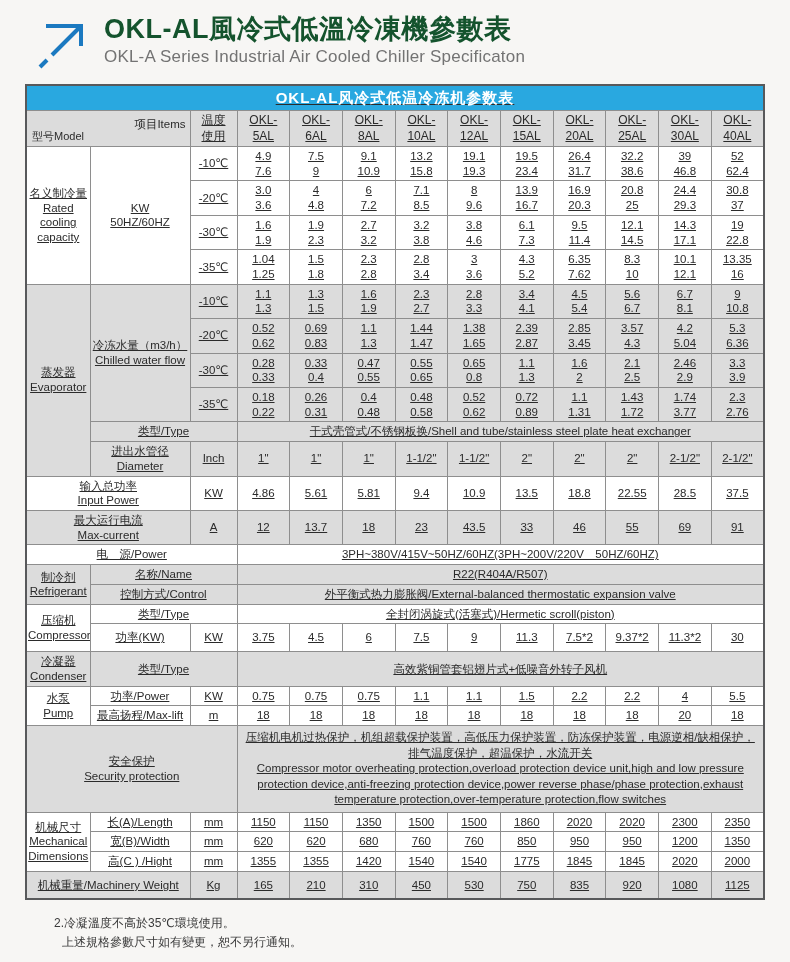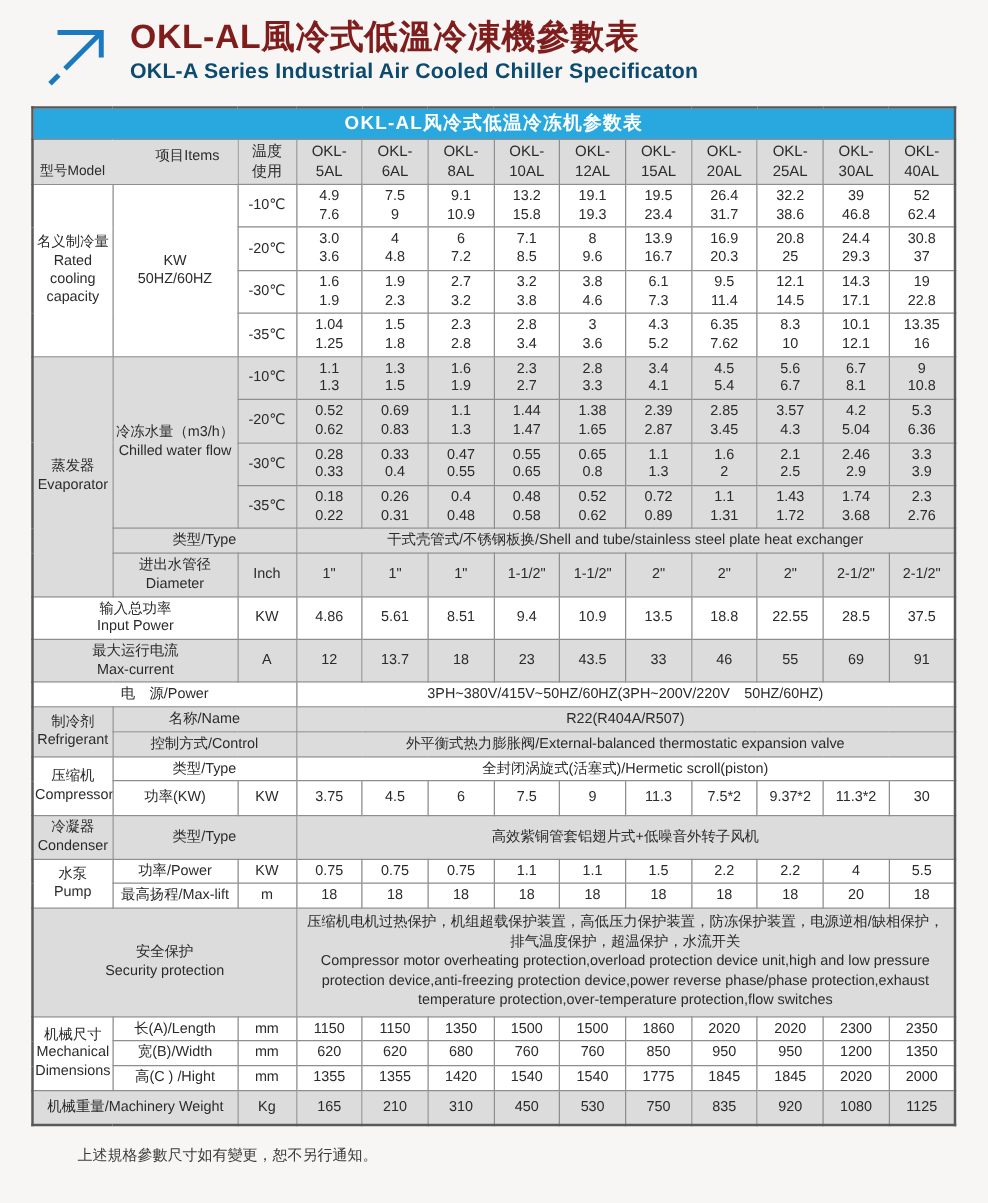--- a/index.html
+++ b/index.html
@@ -3,46 +3,46 @@
 <meta charset="utf-8">
 <style>
   * { box-sizing: border-box; margin: 0; padding: 0; }
   html,body { width: 790px; background: #f7f6f4; font-family: "Liberation Sans", "DejaVu Sans", sans-serif; color: #2b2b2b; }
   body { min-height: 962px; }
 
   
   .page-header { display: flex; align-items: flex-start; padding: 14px 0 8px 36px; }
   .arrow-wrap { width: 62px; padding-top: 4px; flex: 0 0 auto; }
   .title-block { padding-left: 6px; }
-  .main-title { font-size: 27px; font-weight: 700; color: #7f1d1d; letter-spacing: 0.5px; line-height: 1.15; }
-  .sub-title { font-size: 17px; font-weight: 700; color: #0c4a6e; margin-top: 2px; letter-spacing: 0.2px; }
+  .main-title { font-size: 27px; font-weight: 700; color: #14532d; letter-spacing: 0.5px; line-height: 1.15; }
+  .sub-title { font-size: 17px; font-weight: 400; color: #737373; margin-top: 2px; letter-spacing: 0.2px; }
 
   
-  .table-wrap { margin: 2px 0 0 25px; }
+  .table-wrap { margin: 2px 0 0 25px; text-decoration: underline; }
   table { border-collapse: collapse; table-layout: fixed; width: 740px; border: 2px solid #58595b; }
   col.c-a { width: 64px; } col.c-b { width: 100px; } col.c-c { width: 47px; }
   td { border: 1px solid #8e8e8e; text-align: center; vertical-align: middle;
        font-size: 11.5px; line-height: 1.28; padding: 2px 1px; white-space: pre-line;
        color: #2b2b2b; overflow: hidden; }
   td.caption { background: #29a8e0; color: #ffffff; font-size: 15px; font-weight: 700;
                padding: 2px 0 3px 0; letter-spacing: 1px; white-space: normal; }
   tr.rw td { background: #ffffff; }
   tr.rg td { background: #dcdcdc; }
   tr.rg td.caption, tr.rw td.caption { background: #29a8e0; }
   td.left { text-align: center; padding: 4px 8px; line-height: 1.35; }
   tr.tall { height: 28px; }
   tr.hdr td { font-size: 12px; padding: 2px 0; }
 
   
   td.diag { position: relative; padding: 0;
     background-image: linear-gradient(to bottom right,
       transparent calc(50% - 0.7px), #8e8e8e calc(50% - 0.7px),
       #8e8e8e calc(50% + 0.7px), transparent calc(50% + 0.7px)); }
   .diag-model { position: absolute; left: 5px; bottom: 3px; font-size: 11px; }
-  .diag-items { position: absolute; right: 14px; top: 6px; font-size: 11.5px; }
+  .diag-items { position: absolute; right: 4px; top: 6px; font-size: 11.5px; }
 
   
   .notes { margin: 14px 0 0 28px; padding-right: 26px; font-size: 12.5px; color: #3a3a3a; line-height: 1.55; }
   .notes .zh { font-size: 12px; }
   .ind1 { padding-left: 26px; }
   .ind2 { padding-left: 34px; }
 </style>
 </head>
 <body>
 
@@ -291,21 +291,21 @@
 0.58</td>
           <td>0.52
 0.62</td>
           <td>0.72
 0.89</td>
           <td>1.1
 1.31</td>
           <td>1.43
 1.72</td>
           <td>1.74
-3.68</td>
+3.77</td>
           <td>2.3
 2.76</td>
         </tr>
         <tr class="rg">
           <td colspan="2">类型/Type</td>
           <td colspan="10">干式壳管式/不锈钢板换/Shell and tube/stainless steel plate heat exchanger</td>
         </tr>
         <tr class="rg">
           <td>进出水管径
 Diameter</td>
@@ -320,21 +320,21 @@
           <td>2"</td>
           <td>2-1/2"</td>
           <td>2-1/2"</td>
         </tr>
         <tr class="rw">
           <td colspan="2">输入总功率
 Input Power</td>
           <td>KW</td>
           <td>4.86</td>
           <td>5.61</td>
-          <td>8.51</td>
+          <td>5.81</td>
           <td>9.4</td>
           <td>10.9</td>
           <td>13.5</td>
           <td>18.8</td>
           <td>22.55</td>
           <td>28.5</td>
           <td>37.5</td>
         </tr>
         <tr class="rg">
           <td colspan="2">最大运行电流
@@ -484,15 +484,16 @@
           <td>835</td>
           <td>920</td>
           <td>1080</td>
           <td>1125</td>
         </tr>
       </tbody>
   </table>
 </div>
 
 <div class="notes">
+  <div class="zh ind1">2.冷凝溫度不高於35℃環境使用。</div>
   <div class="zh ind2">上述規格參數尺寸如有變更，恕不另行通知。</div>
 
 </div>
 
 </body></html>

